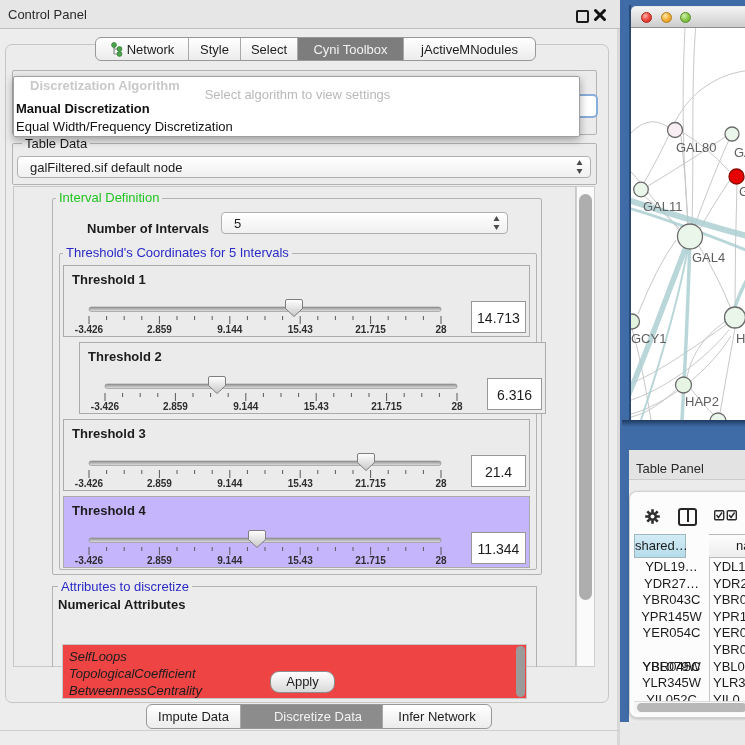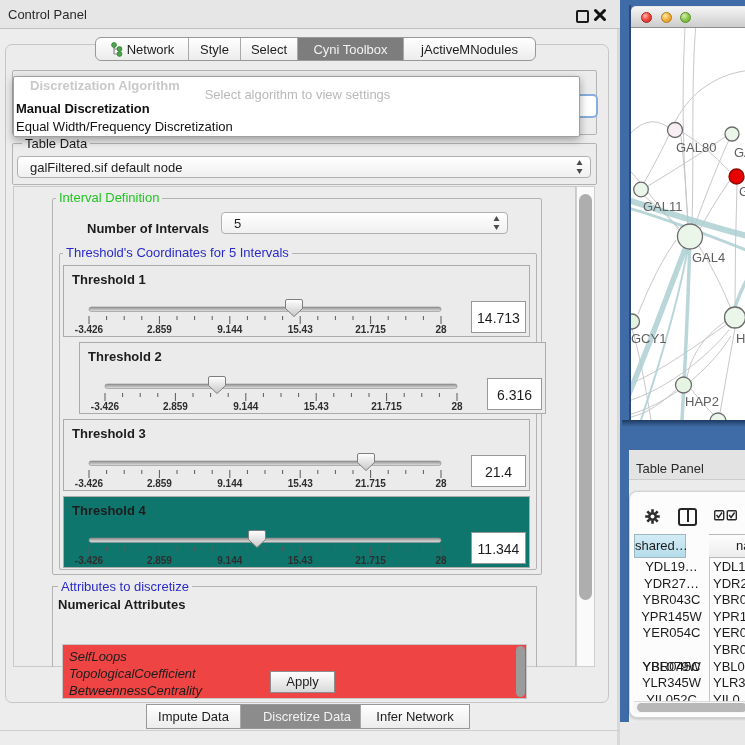--- a/index.html
+++ b/index.html
@@ -144,21 +144,21 @@
 <text x="25.0" y="67" font-size="10" font-weight="bold" fill="#2e2e2e" text-anchor="middle" font-family="Liberation Sans, sans-serif">-3.426</text>
 <text x="95.4" y="67" font-size="10" font-weight="bold" fill="#2e2e2e" text-anchor="middle" font-family="Liberation Sans, sans-serif">2.859</text>
 <text x="165.8" y="67" font-size="10" font-weight="bold" fill="#2e2e2e" text-anchor="middle" font-family="Liberation Sans, sans-serif">9.144</text>
 <text x="236.2" y="67" font-size="10" font-weight="bold" fill="#2e2e2e" text-anchor="middle" font-family="Liberation Sans, sans-serif">15.43</text>
 <text x="306.6" y="67" font-size="10" font-weight="bold" fill="#2e2e2e" text-anchor="middle" font-family="Liberation Sans, sans-serif">21.715</text>
 <text x="377.0" y="67" font-size="10" font-weight="bold" fill="#2e2e2e" text-anchor="middle" font-family="Liberation Sans, sans-serif">28</text>
 <path d="M295 33.5 h14 a1.5 1.5 0 0 1 1.5 1.5 v7.5 L302 50.5 L293.5 42.5 V35 a1.5 1.5 0 0 1 1.5-1.5 Z" fill="url(#th3)" stroke="#7e7e7e" stroke-width="1"></path>
 </svg>
 <div class="ab" style="left:407px;top:35px;width:55px;height:32px;background:#fff;border:1px solid #979797;text-align:center;line-height:32px;font-size:14px;box-sizing:border-box;">21.4</div>
 </div>
-<div class="ab" style="left:63px;top:496px;width:467px;height:72px;border:1px solid #ababab;box-sizing:border-box;background:#0f766e;">
+<div class="ab" style="left:63px;top:496px;width:467px;height:72px;border:1px solid #ababab;box-sizing:border-box;background:#c4b5fd;">
 <div class="ab" style="left:8px;top:6px;font-size:13px;font-weight:bold;">Threshold 4</div>
 <svg class="ab" style="left:0;top:0;" width="465" height="70" viewBox="0 0 465 70">
 <defs>
         <linearGradient id="gr4" x1="0" y1="0" x2="0" y2="1">
           <stop offset="0" stop-color="#8f8f8f"></stop>
           <stop offset="1" stop-color="#e3e3e3"></stop>
         </linearGradient>
         <linearGradient id="th4" x1="0" y1="0" x2="0" y2="1">
           <stop offset="0" stop-color="#ffffff"></stop>
           <stop offset="1" stop-color="#c8c8c8"></stop>
@@ -177,25 +177,25 @@
 <div class="ab" style="left:407px;top:35px;width:55px;height:32px;background:#fff;border:1px solid #979797;text-align:center;line-height:32px;font-size:14px;box-sizing:border-box;">11.344</div>
 </div>
 <div class="ab" style="left:52px;top:586px;width:485px;height:81px;border:1px solid #b3b3b3;border-bottom:none;box-sizing:border-box;"></div>
 <div class="gt" style="left:58px;top:580px;color:#2a2ac8;">Attributes to discretize</div>
 <div class="ab" style="left:58px;top:597px;font-size:13px;font-weight:bold;">Numerical Attributes</div>
 <div class="ab" style="left:62px;top:644px;width:465px;height:55px;background:#ef4444;border:1px solid #c6c6c6;box-sizing:border-box;overflow:hidden;font-size:13px;font-style:italic;">
     <div style="padding-left:6px;line-height:17px;margin-top:3px;">SelfLoops<br>TopologicalCoefficient<br>BetweennessCentrality<br>ClosenessCentrality</div>
     <div class="ab" style="right:1px;top:1px;width:9px;height:51px;background:#9b9b9b;border-radius:5px;"></div>
   </div>
 
-<div class="ab" style="left:270px;top:671px;width:65px;height:22px;border:1px solid #8d8d8d;border-radius:0;background:linear-gradient(#ffffff,#d9d9d9);text-align:center;line-height:20px;font-size:13px;box-sizing:border-box;">Apply</div>
-
-<div class="seg" style="left:146px;top:704px;height:23px;border-radius:0;">
+<div class="ab" style="left:270px;top:671px;width:65px;height:22px;border:1px solid #8d8d8d;border-radius:9px;background:linear-gradient(#ffffff,#d9d9d9);text-align:center;line-height:20px;font-size:13px;box-sizing:border-box;">Apply</div>
+
+<div class="seg" style="left:146px;top:704px;height:23px;border-radius:6px;">
   <div style="width:94px;">Impute Data</div>
-  <div class="sel" style="width:120px;background:#8c8c8c;padding-left:13px;">Discretize Data</div>
+  <div class="sel" style="width:142px;background:#8c8c8c;padding-left:13px;">Discretize Data</div>
   <div style="width:108px;">Infer Network</div>
 </div>
 <div class="ab" style="left:0;top:730px;width:620px;height:1px;background:#cfcfcf;"></div>
 <div class="ab" style="left:620px;top:0;width:125px;height:450px;background:#3f6ca6;"></div>
 <div class="ab" style="left:620px;top:450px;width:9px;height:272px;background:#3f6ca6;"></div>
 <div class="ab" style="left:620px;top:722px;width:125px;height:23px;background:#e9e9e9;"></div>
 <div class="ab" style="left:629px;top:5px;width:2px;height:417px;background:rgba(25,45,80,0.55);"></div>
 <div class="ab" style="left:631px;top:6px;width:114px;height:22px;background:linear-gradient(#f4f4f4,#cdcdcd);border-top:1px solid #e8e8e8;border-bottom:1px solid #8e8e8e;border-top-left-radius:5px;box-sizing:border-box;">
  <div class="ab" style="left:10px;top:5px;width:11px;height:11px;border-radius:50%;background:radial-gradient(circle at 35% 30%, #ffb3ad, #ec4a41 50%, #ce2a20);border:1px solid #ad2018;box-sizing:border-box;"></div>
  <div class="ab" style="left:29.5px;top:5px;width:11px;height:11px;border-radius:50%;background:radial-gradient(circle at 35% 30%, #ffe9a8, #f2b13c 50%, #d89018);border:1px solid #b37c14;box-sizing:border-box;"></div>

